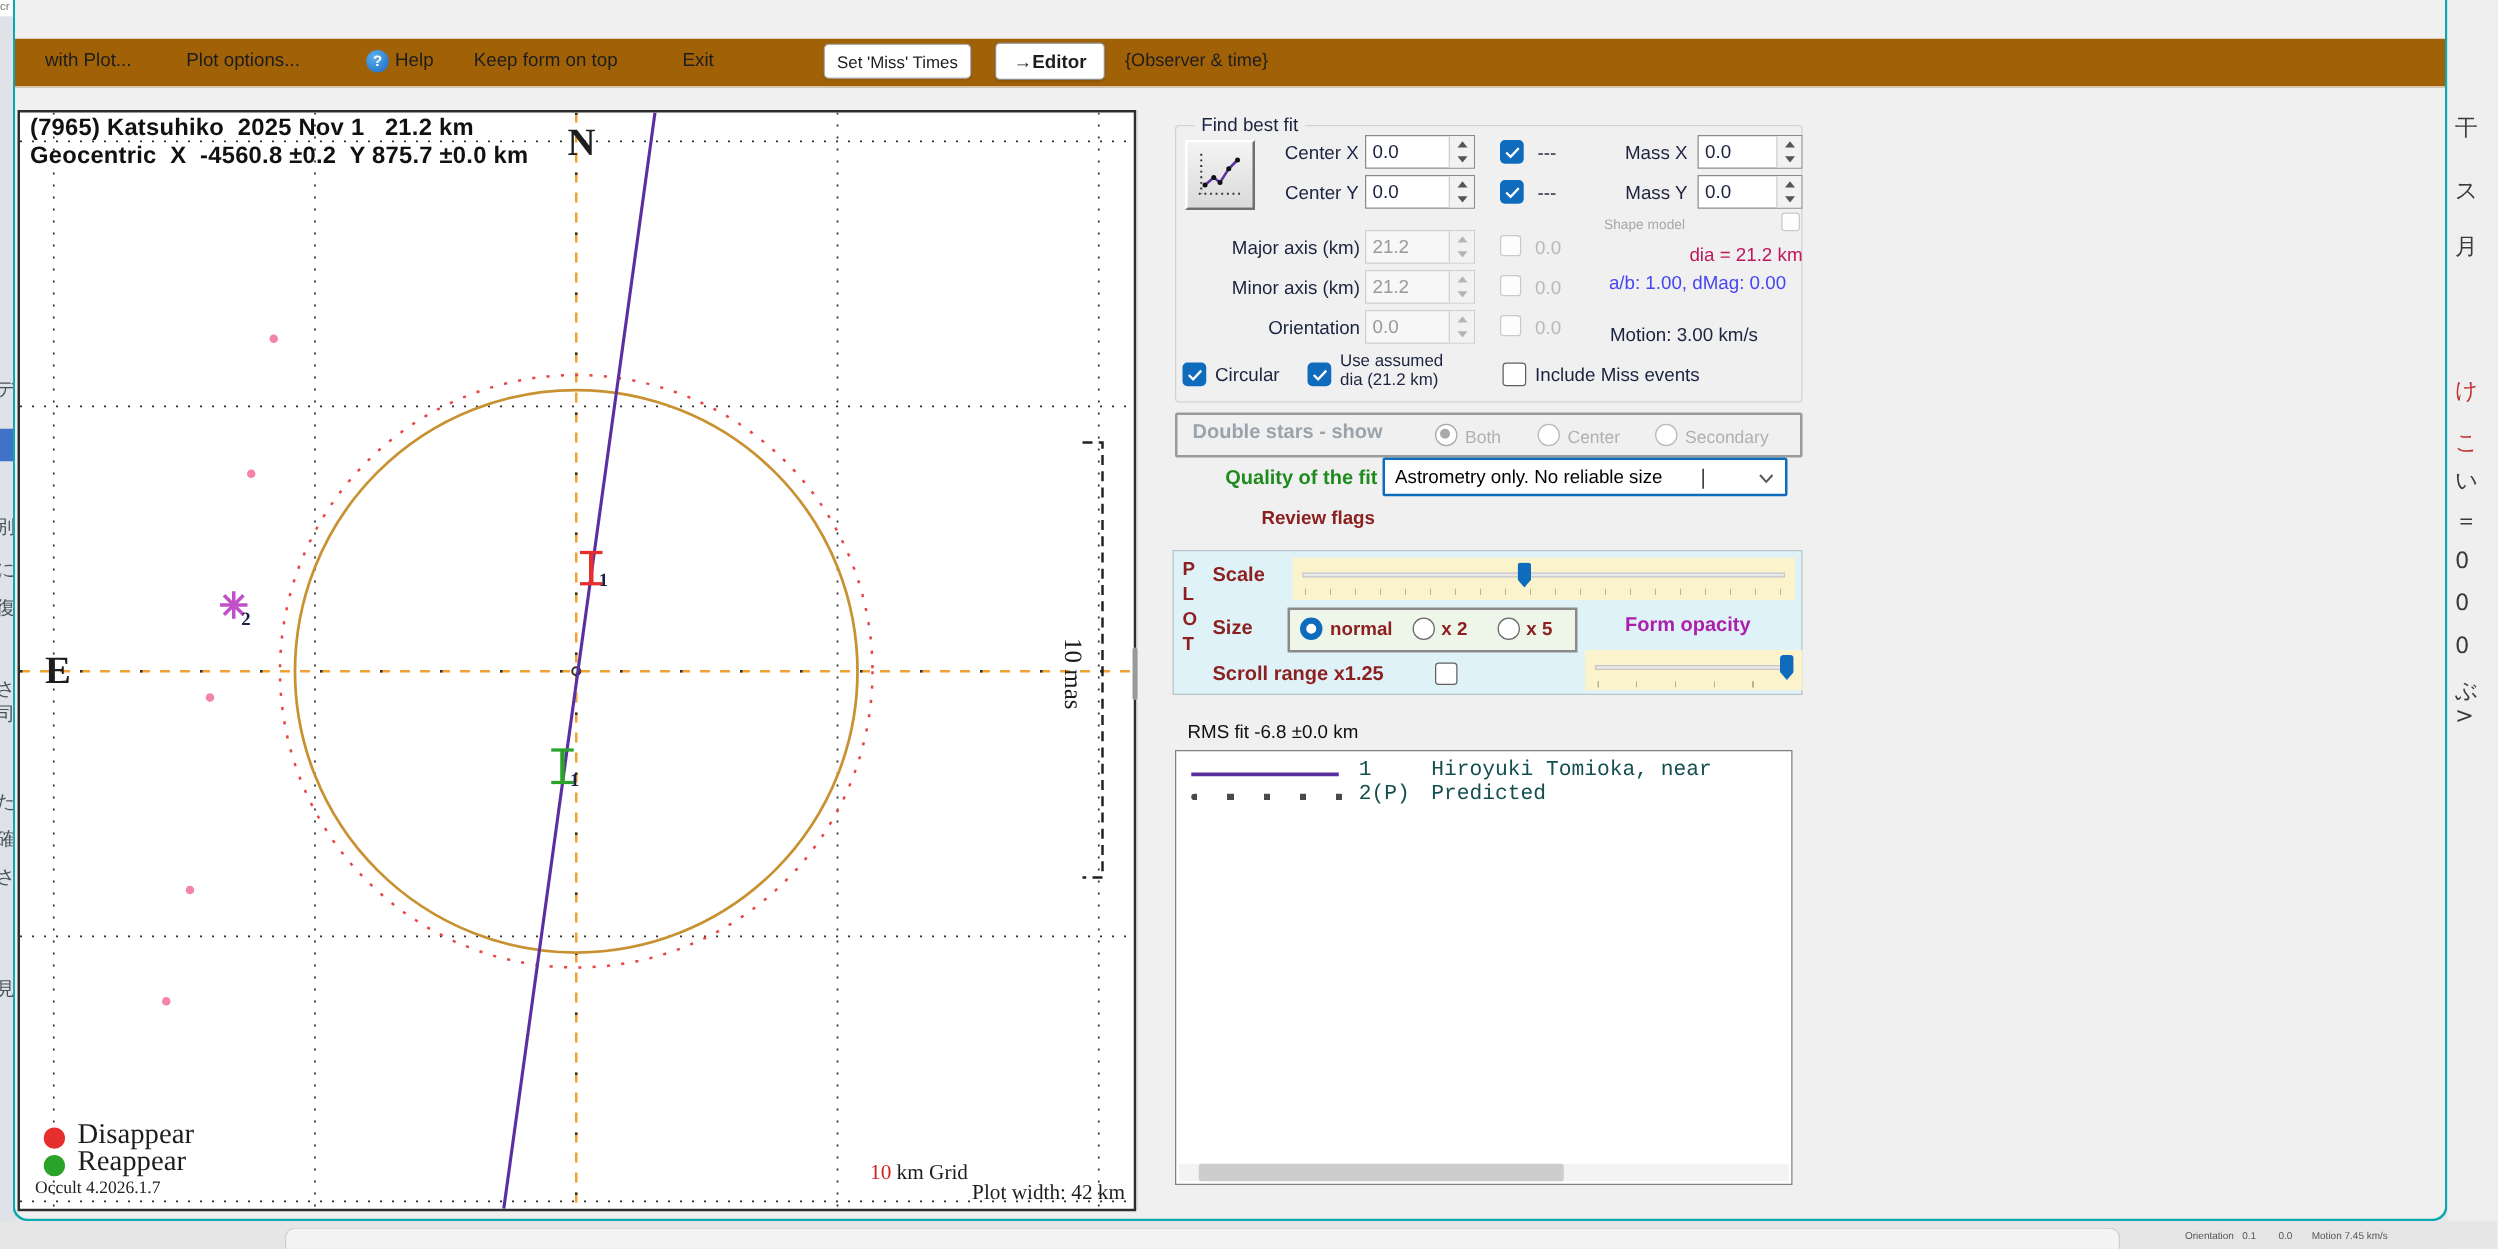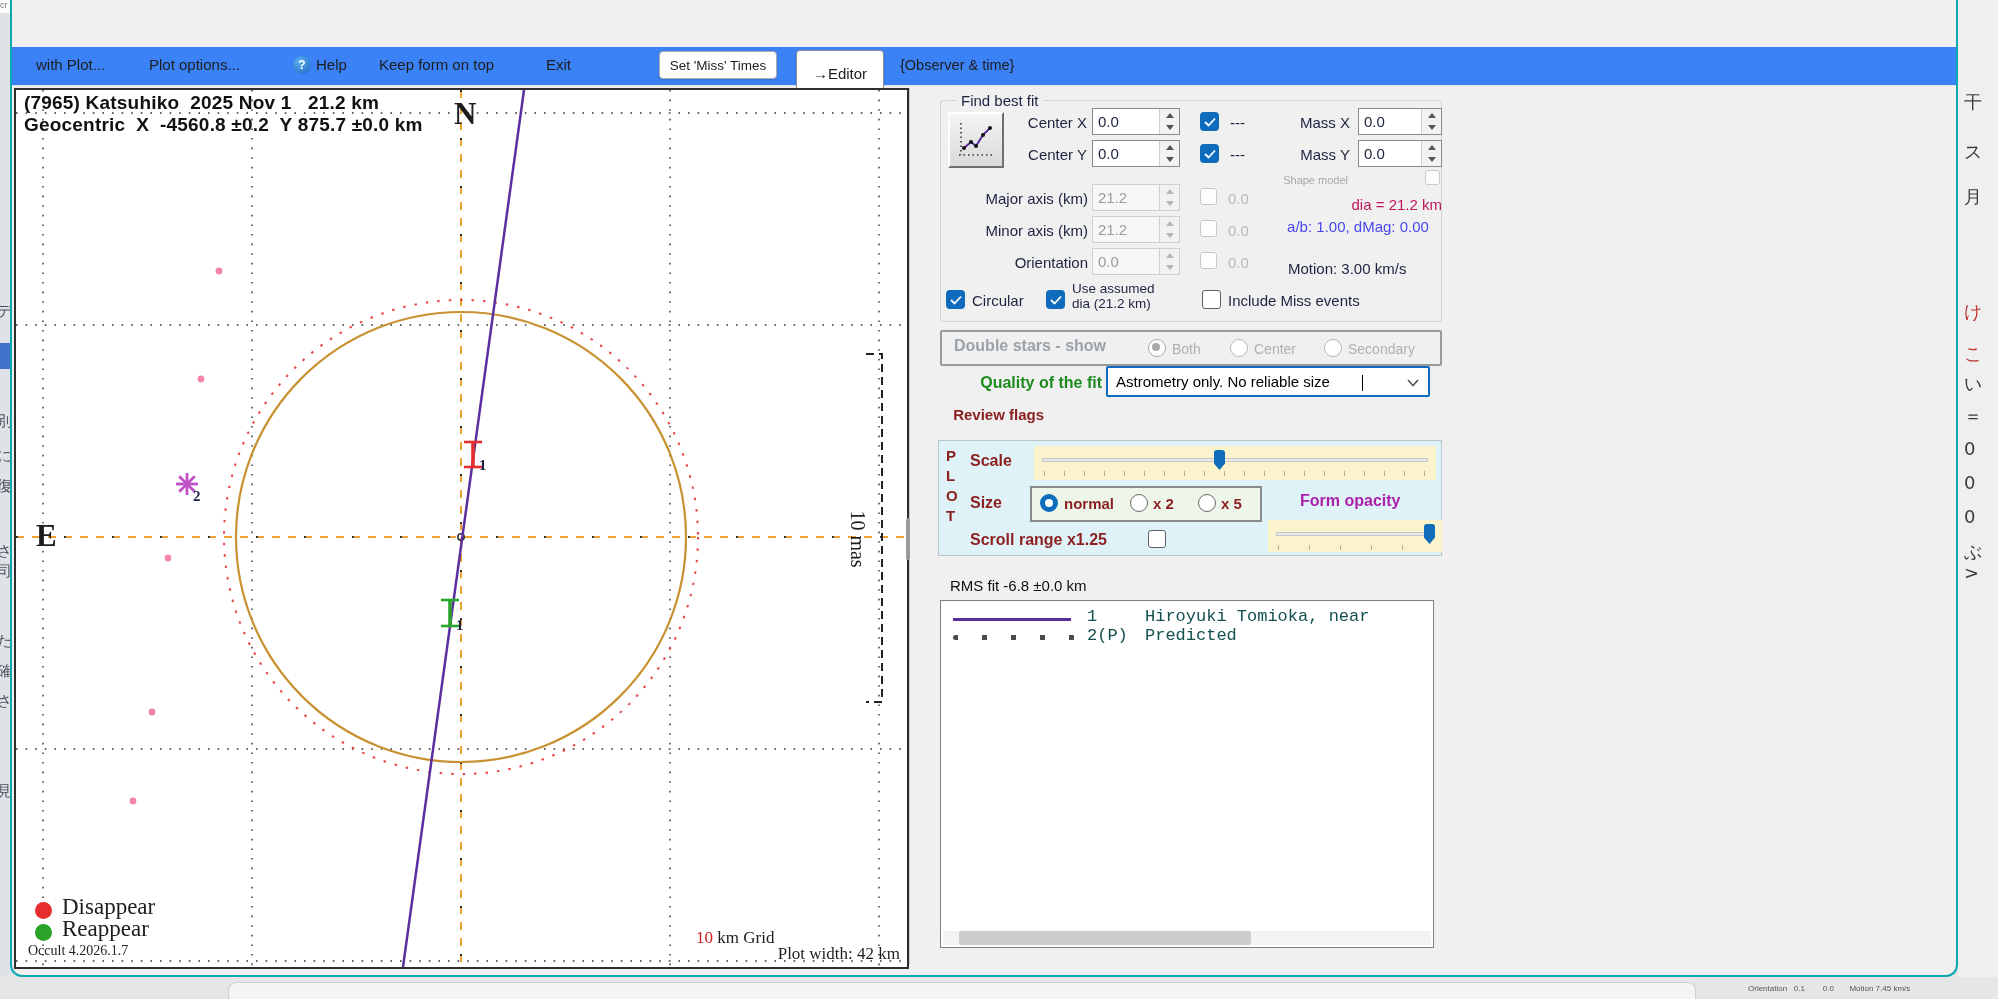--- a/index.html
+++ b/index.html
@@ -21,21 +21,21 @@
   
   #mainwin{left:10px;top:0;width:1948px;height:977px;box-sizing:border-box;
            border:2px solid #0aa9b2;border-top:none;border-radius:0 0 12px 12px;
            background:#f0f0f0;overflow:hidden}
   #titlebar{left:0;top:0;width:100%;height:45px;background:#0badb5}
   #titlebar .title{position:absolute;left:52px;top:12px;color:#fff;font-size:17px;letter-spacing:.2px}
   #appicon{left:16px;top:9px;width:28px;height:28px;border-radius:5px;background:#17171f;overflow:hidden}
   #appicon i{position:absolute;left:6px;top:9px;width:17px;height:11px;background:#8a6647;border-radius:60% 40% 55% 45%;transform:rotate(-12deg)}
   .wctl{position:absolute;top:8px;width:34px;height:28px;display:flex;align-items:center;justify-content:center}
   
-  #menubar{left:0;top:47px;width:100%;height:38px;background:#3b82f6;border-bottom:1px solid #e3e3e3}
+  #menubar{left:0;top:31px;width:100%;height:38px;background:#a16207;border-bottom:1px solid #e3e3e3}
   .mitem{position:absolute;top:9px;font-size:15px;color:#1d1d1d;white-space:nowrap}
   .mbtn{position:absolute;box-sizing:border-box;background:#fff;border:1px solid #ababab;border-radius:4px;
         display:flex;align-items:center;justify-content:center;font-size:13.5px;box-shadow:0 1px 2px rgba(0,0,0,.12)}
   #help-ic{position:absolute;left:281px;top:9px;width:18px;height:18px;border-radius:50%;
            background:radial-gradient(circle at 35% 30%,#5cb0f0,#1a66c0);color:#fff;font-weight:bold;
            font-size:12px;display:flex;align-items:center;justify-content:center}
   
   #plotbox{left:2px;top:88px;width:891px;height:877px;background:#fff;border:2px solid #2e2e2e;box-sizing:content-box}
   .ptext{position:absolute;white-space:pre}
   .hdr{font-weight:bold;font-size:19px;letter-spacing:.2px;color:#111}
@@ -124,21 +124,21 @@
 
 
   <div id="menubar" class="abs">
     <span class="mitem" style="left:24px">with Plot...</span>
     <span class="mitem" style="left:137px">Plot options...</span>
     <span id="help-ic">?</span>
     <span class="mitem" style="left:304px">Help</span>
     <span class="mitem" style="left:367px">Keep form on top</span>
     <span class="mitem" style="left:534px">Exit</span>
     <div class="mbtn" style="left:647px;top:4px;width:118px;height:28px">Set 'Miss' Times</div>
-    <div class="mbtn" style="left:784px;top:3px;width:88px;height:46px;font-weight:normal;font-size:15px;border-color:#8f8f8f">→Editor</div>
+    <div class="mbtn" style="left:784px;top:3px;width:88px;height:30px;font-weight:bold;font-size:15px;border-color:#8f8f8f">→Editor</div>
     <span class="mitem" style="left:888px;top:10px;font-size:14.5px">{Observer &amp; time}</span>
   </div>
 
   <div id="plotbox" class="abs">
     <svg width="891" height="877" viewBox="0 0 891 877" style="position:absolute;left:0;top:0">
 
       <g stroke="#303030" stroke-width="1.4" stroke-dasharray="1.6 8">
         <line x1="27" y1="0" x2="27" y2="877"></line>
           <line x1="236" y1="0" x2="236" y2="877"></line>
         <line x1="654" y1="0" x2="654" y2="877"></line>
@@ -374,21 +374,21 @@
 
   <div class="rlabel" style="left:926px;top:374px;width:164px;font-size:16px;font-weight:bold;color:#1f8b1f">Quality of the fit</div>
   <div class="combo" style="left:1094px;top:366px;width:324px;height:31px">
     <span style="position:absolute;left:8px;top:5px;font-size:15px;color:#000">Astrometry only. No reliable size</span>
       <span class="caret" style="position:absolute;left:253px;top:7px"></span>
     <svg width="12" height="8" viewBox="0 0 12 8" style="position:absolute;right:9px;top:11px">
         <path d="M1 1 L6 6.5 L11 1" fill="none" stroke="#555" stroke-width="1.6"></path>
       </svg>
   </div>
 
-  <div class="rlabel" style="left:904px;top:406px;width:128px;font-size:15px;font-weight:bold;color:#8b2020">Review flags</div>
+  <div class="rlabel" style="left:960px;top:406px;width:128px;font-size:15px;font-weight:bold;color:#8b2020">Review flags</div>
 
   <div class="abs" style="left:926px;top:440px;width:504px;height:116px;background:#dff2f7;border:1px solid #b9c6c9;box-sizing:border-box"></div>
   <div class="abs drk" style="left:934px;top:447px;font-size:15px">P</div>
   <div class="abs drk" style="left:934px;top:467px;font-size:15px">L</div>
   <div class="abs drk" style="left:934px;top:487px;font-size:15px">O</div>
   <div class="abs drk" style="left:934px;top:507px;font-size:15px">T</div>
 
   <div class="abs drk" style="left:958px;top:452px;font-size:16px">Scale</div>
   <div class="slider" style="left:1022px;top:446px;width:402px;height:34px">
     <span class="track"></span>

